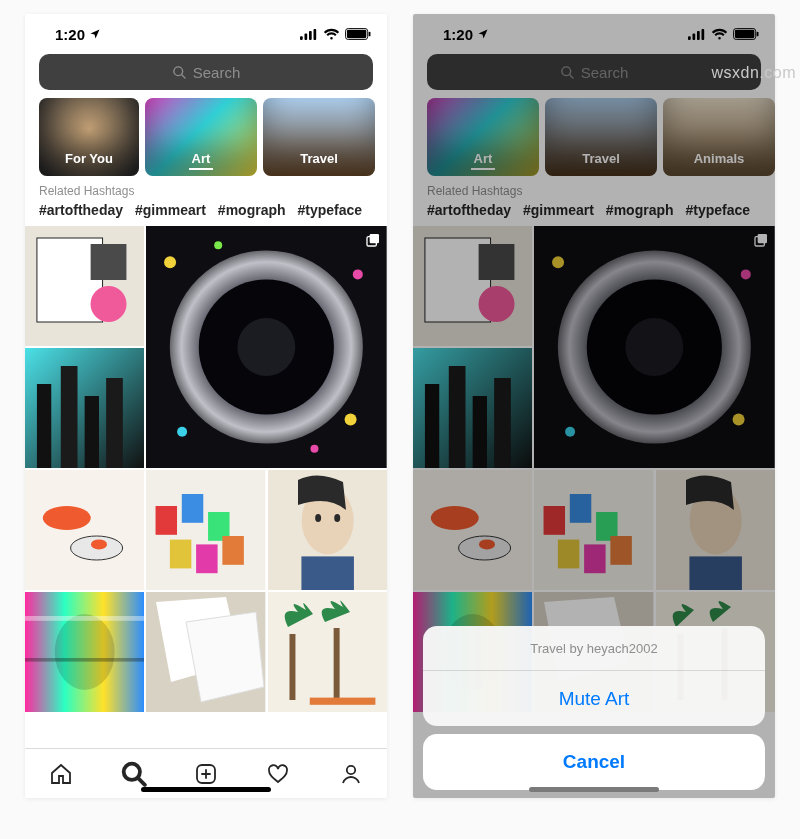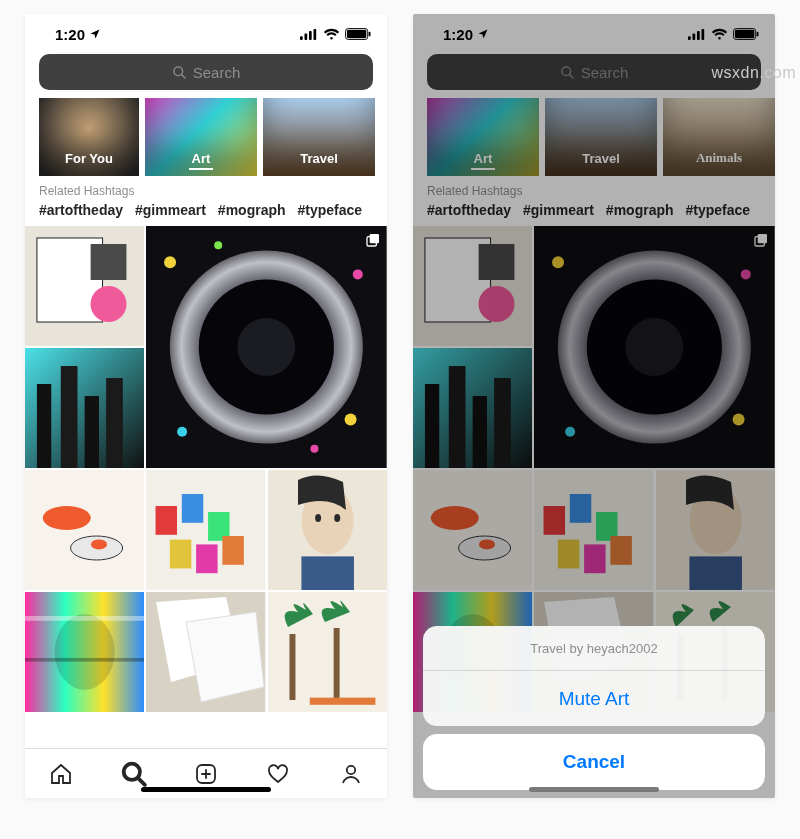--- a/index.html
+++ b/index.html
@@ -40,21 +40,21 @@
     background: #404040;
     border-radius: 10px;
     height: 36px;
     display:flex; align-items:center; justify-content:center;
     color:#8e8e8e; font-size:15px; gap:6px;
   }
   
   .cats { display:flex; gap:6px; padding: 0 0 0 14px; overflow:hidden; }
   .cat {
     position:relative;
-    height:78px; border-radius:0;
+    height:78px; border-radius:8px;
     flex:0 0 auto;
     display:flex; align-items:flex-end; justify-content:center;
     color:#fff; font-size:13px; font-weight:600;
     padding-bottom:10px;
     box-shadow: inset 0 -30px 30px rgba(0,0,0,0.35);
   }
   .cat.w-foryou { width:100px; }
   .cat.w-std { width:112px; }
   .cat .underline {
     position:absolute; bottom:6px; width:24px; height:2px; background:#fff;
@@ -433,21 +433,21 @@
     </div>
 
     <div class="cats">
       <div class="cat w-std" style="background:linear-gradient(135deg,#d945c4,#30d0d6 45%,#f7e23a);">
         <span>Art</span>
         <div class="underline"></div>
       </div>
       <div class="cat w-std" style="background:linear-gradient(#a8c9e8,#6b4a2a);">
         <span>Travel</span>
       </div>
-      <div class="cat w-std" style="background:linear-gradient(#e9ddc8,#8a6b45);font-family:Liberation Serif, serif;">
+      <div class="cat w-std" style="background:linear-gradient(#e9ddc8,#8a6b45);">
         <span>Animals</span>
       </div>
     </div>
 
     <div class="related">
       <span class="label">Related Hashtags</span>
       <div class="tags">
         <span>#artoftheday</span>
         <span>#gimmeart</span>
         <span>#mograph</span>

